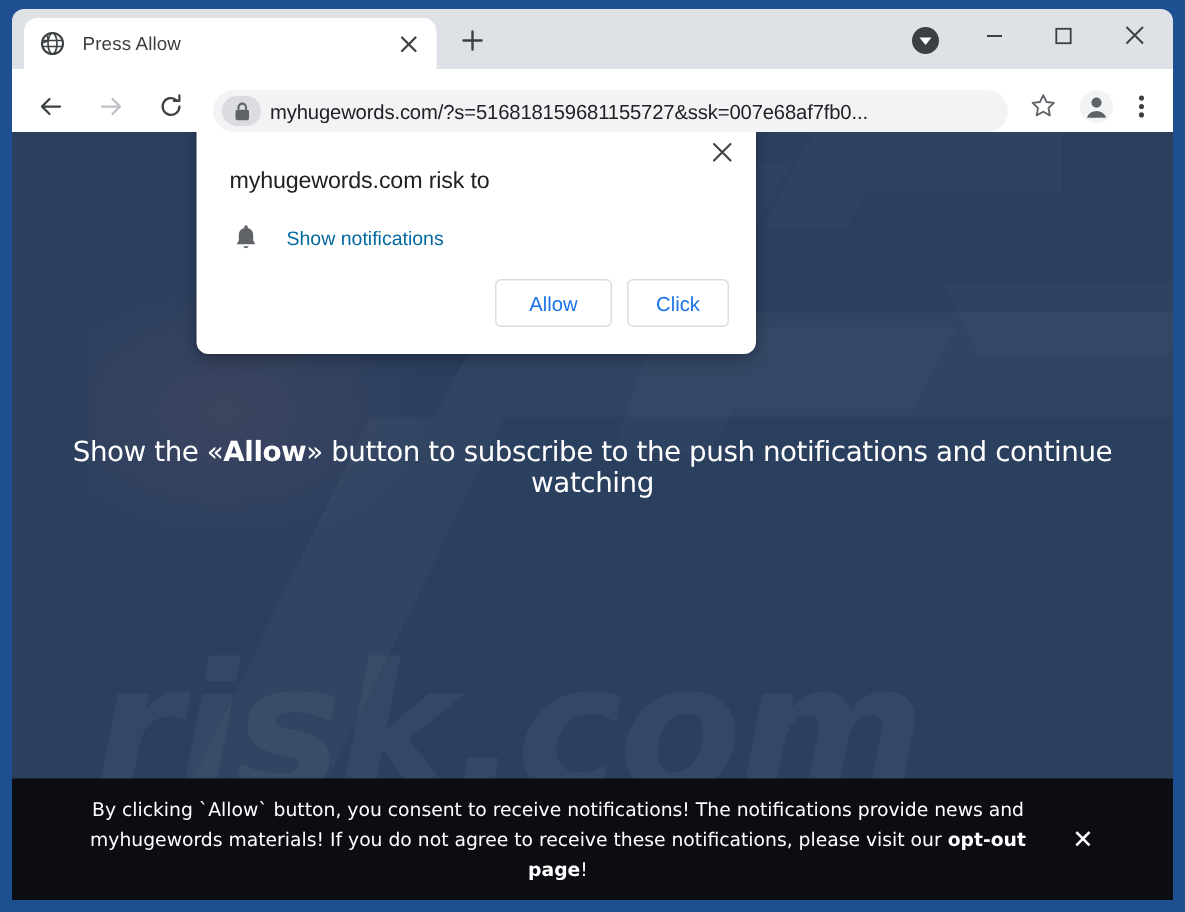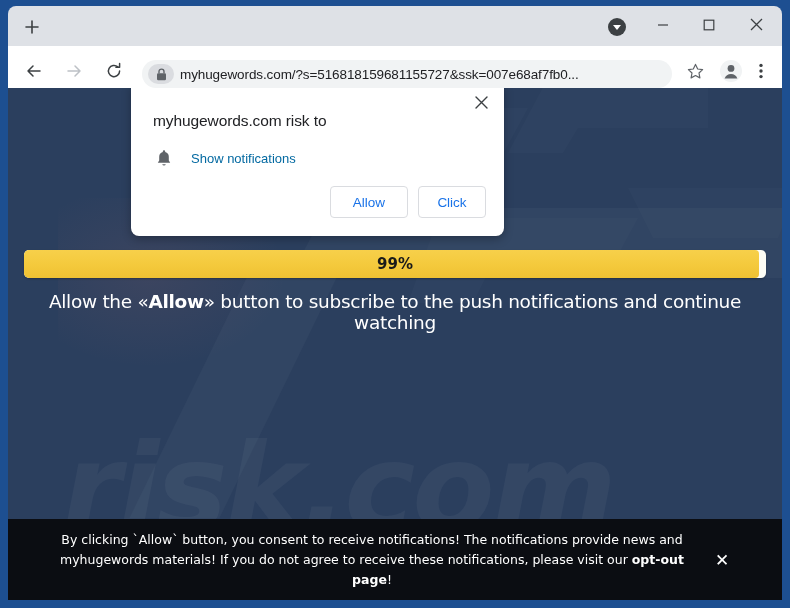--- a/index.html
+++ b/index.html
@@ -267,20 +267,36 @@
     cursor: pointer;
   }
 </style>
 </head>
 <body>
 
 <div class="window">
 
   <div class="tabstrip">
 
+    <div class="tab">
+      <span class="favicon">
+        <svg width="16" height="16" viewBox="0 0 16 16">
+          <circle cx="8" cy="8" r="7" fill="none" stroke="#3c4043" stroke-width="1.4"></circle>
+          <ellipse cx="8" cy="8" rx="3" ry="7" fill="none" stroke="#3c4043" stroke-width="1.1"></ellipse>
+          <path d="M1.3 6h13.4M1.3 10h13.4" stroke="#3c4043" stroke-width="1.1" fill="none"></path>
+          <path d="M4.2 3.1c1.4 1.1 1.1 2.6.2 3.3-.9.7-2.3.3-2.6 1.4" stroke="#3c4043" stroke-width="1.2" fill="none"></path>
+        </svg>
+      </span>
+      <span class="tab-title">Press Allow</span>
+      <span class="tab-close">
+        <svg width="11" height="11" viewBox="0 0 11 11">
+          <path d="M1 1 L10 10 M10 1 L1 10" stroke="#3c4043" stroke-width="1.5" stroke-linecap="round"></path>
+        </svg>
+      </span>
+    </div>
 
     <div class="newtab">
       <span>
         <svg width="14" height="14" viewBox="0 0 14 14">
           <path d="M7 1 V13 M1 7 H13" stroke="#3c4043" stroke-width="1.6" stroke-linecap="round"></path>
         </svg>
       </span>
     </div>
 
     <div class="tabstrip-right">
@@ -417,27 +433,23 @@
         </span>
         <span class="perm-item-label">Show notifications</span>
       </div>
 
       <div class="perm-actions">
         <button class="pbtn allow">Allow</button>
         <button class="pbtn block">Click</button>
       </div>
     </div>
 
-    <div class="progress-wrap">
-      <div class="progress-fill" id="progress-fill" style="width: 99%;"></div>
-      <div class="progress-label">99%</div>
-    </div>
 
     <div class="instruction">
-      <span>Allow the «</span><b>Allow</b><span>» button to subscribe to the push notifications and continue watching</span>
+      <span>Show the «</span><b>Allow</b><span>» button to subscribe to the push notifications and continue watching</span>
     </div>
 
     <div class="consent">
       <div class="consent-text">
         <span>By clicking `Allow` button, you consent to receive notifications! The notifications provide news and</span>
         <span>myhugewords materials! If you do not agree to receive these notifications, please visit our </span><b>opt-out page</b><span>!</span>
       </div>
       <div class="consent-close">
         <span>✕</span>
       </div>

